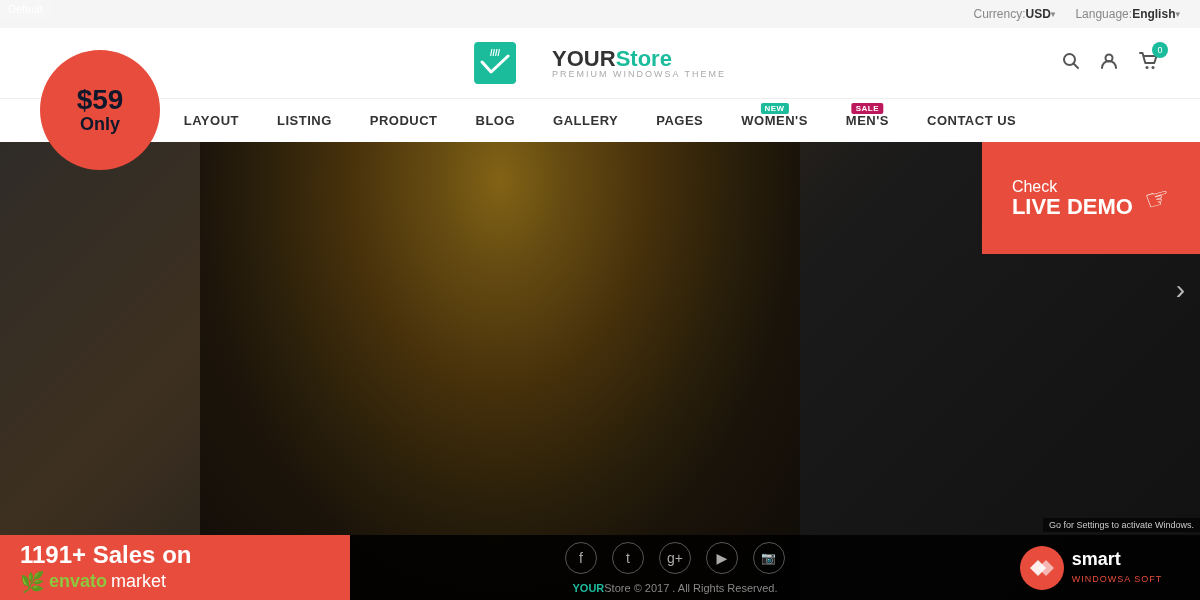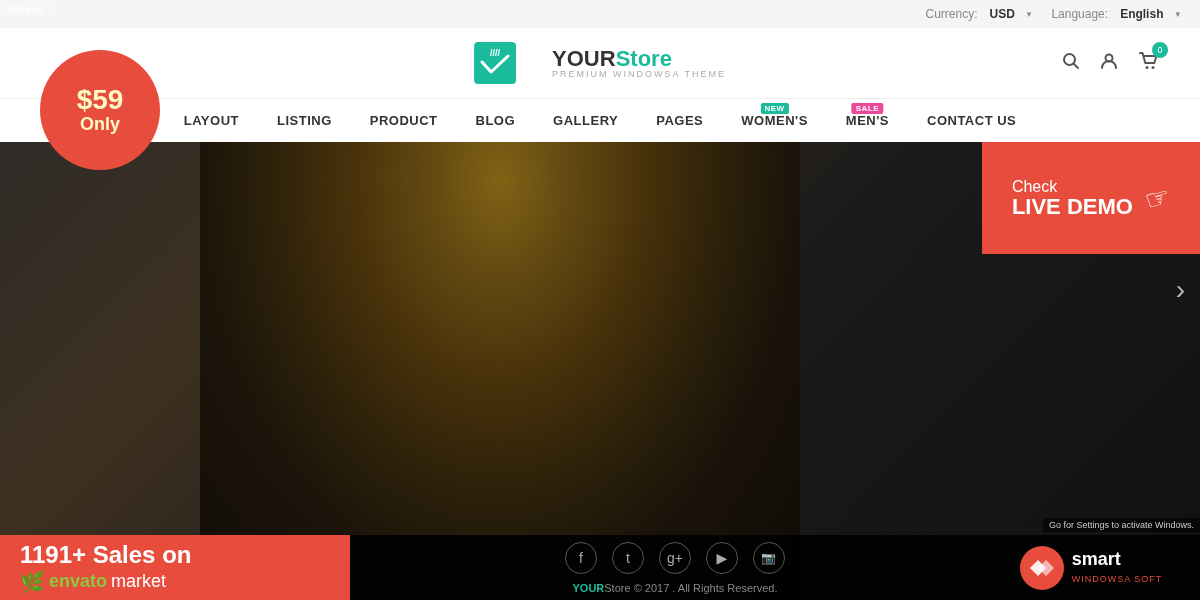--- a/index.html
+++ b/index.html
@@ -34,21 +34,21 @@
       padding: 0 20px;
       z-index: 10;
       font-size: 12px;
       color: #555;
       gap: 20px;
     }
 
     .top-bar-item {
       display: flex;
       align-items: center;
-      gap: 12px;
+      gap: 0;
     }
 
     .top-bar-label {
       color: #888;
     }
 
     .top-bar-value {
       color: #333;
       font-weight: bold;
     }
@@ -150,37 +150,37 @@
       left: 50%;
       transform: translateX(-50%);
       font-size: 8px;
       font-weight: bold;
       padding: 1px 4px;
       border-radius: 2px;
       color: white;
     }
 
     .badge-new { background: #1abc9c; }
-    .badge-sale { background: #ec4899; }
+    .badge-sale { background: #be185d; }
 
     
     .price-badge {
       position: absolute;
       top: 50px;
       left: 40px;
       width: 120px;
       height: 120px;
       background: #e74c3c;
       border-radius: 50%;
       display: flex;
       flex-direction: column;
       align-items: center;
       justify-content: center;
       z-index: 20;
-      color: #fef9c3;
+      color: #0f172a;
       font-weight: bold;
     }
 
     .price-amount {
       font-size: 28px;
       line-height: 1;
     }
 
     .price-only {
       font-size: 18px;

